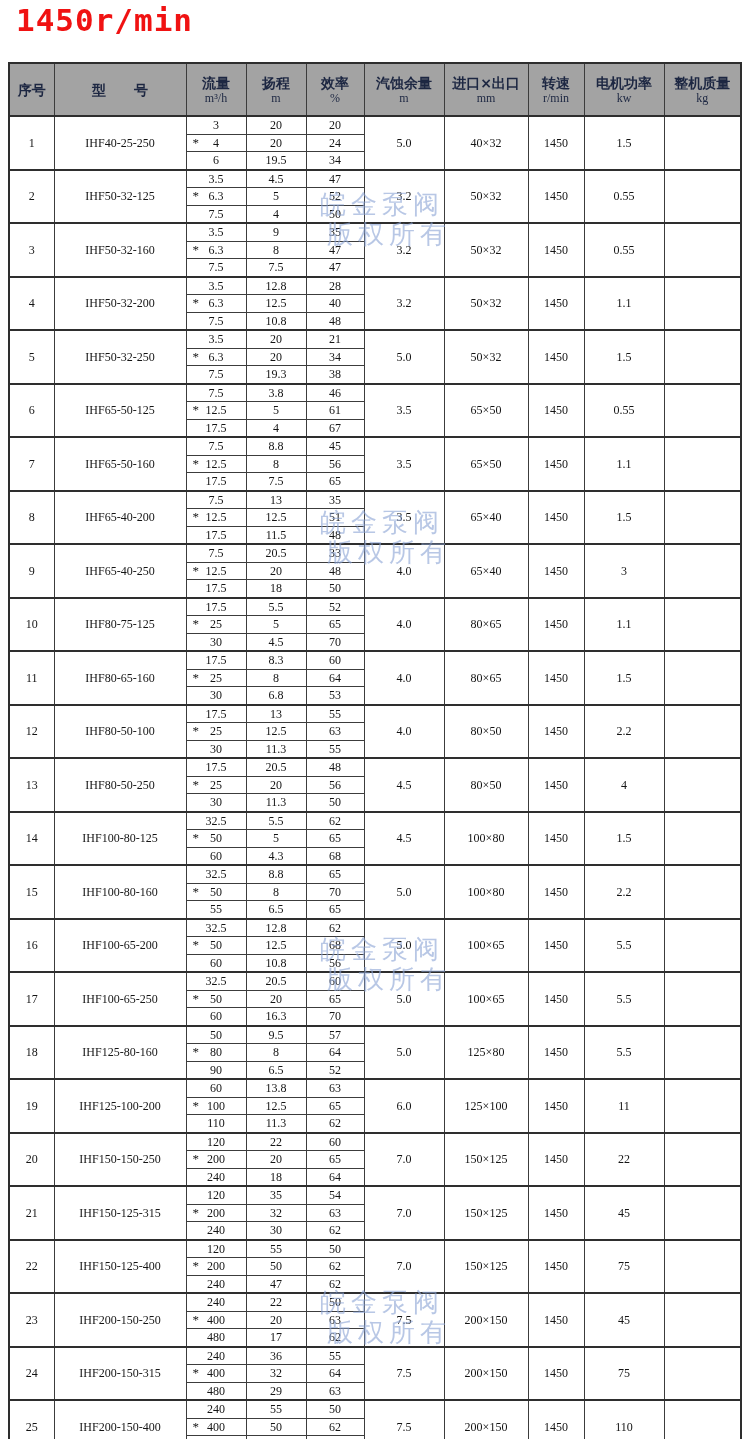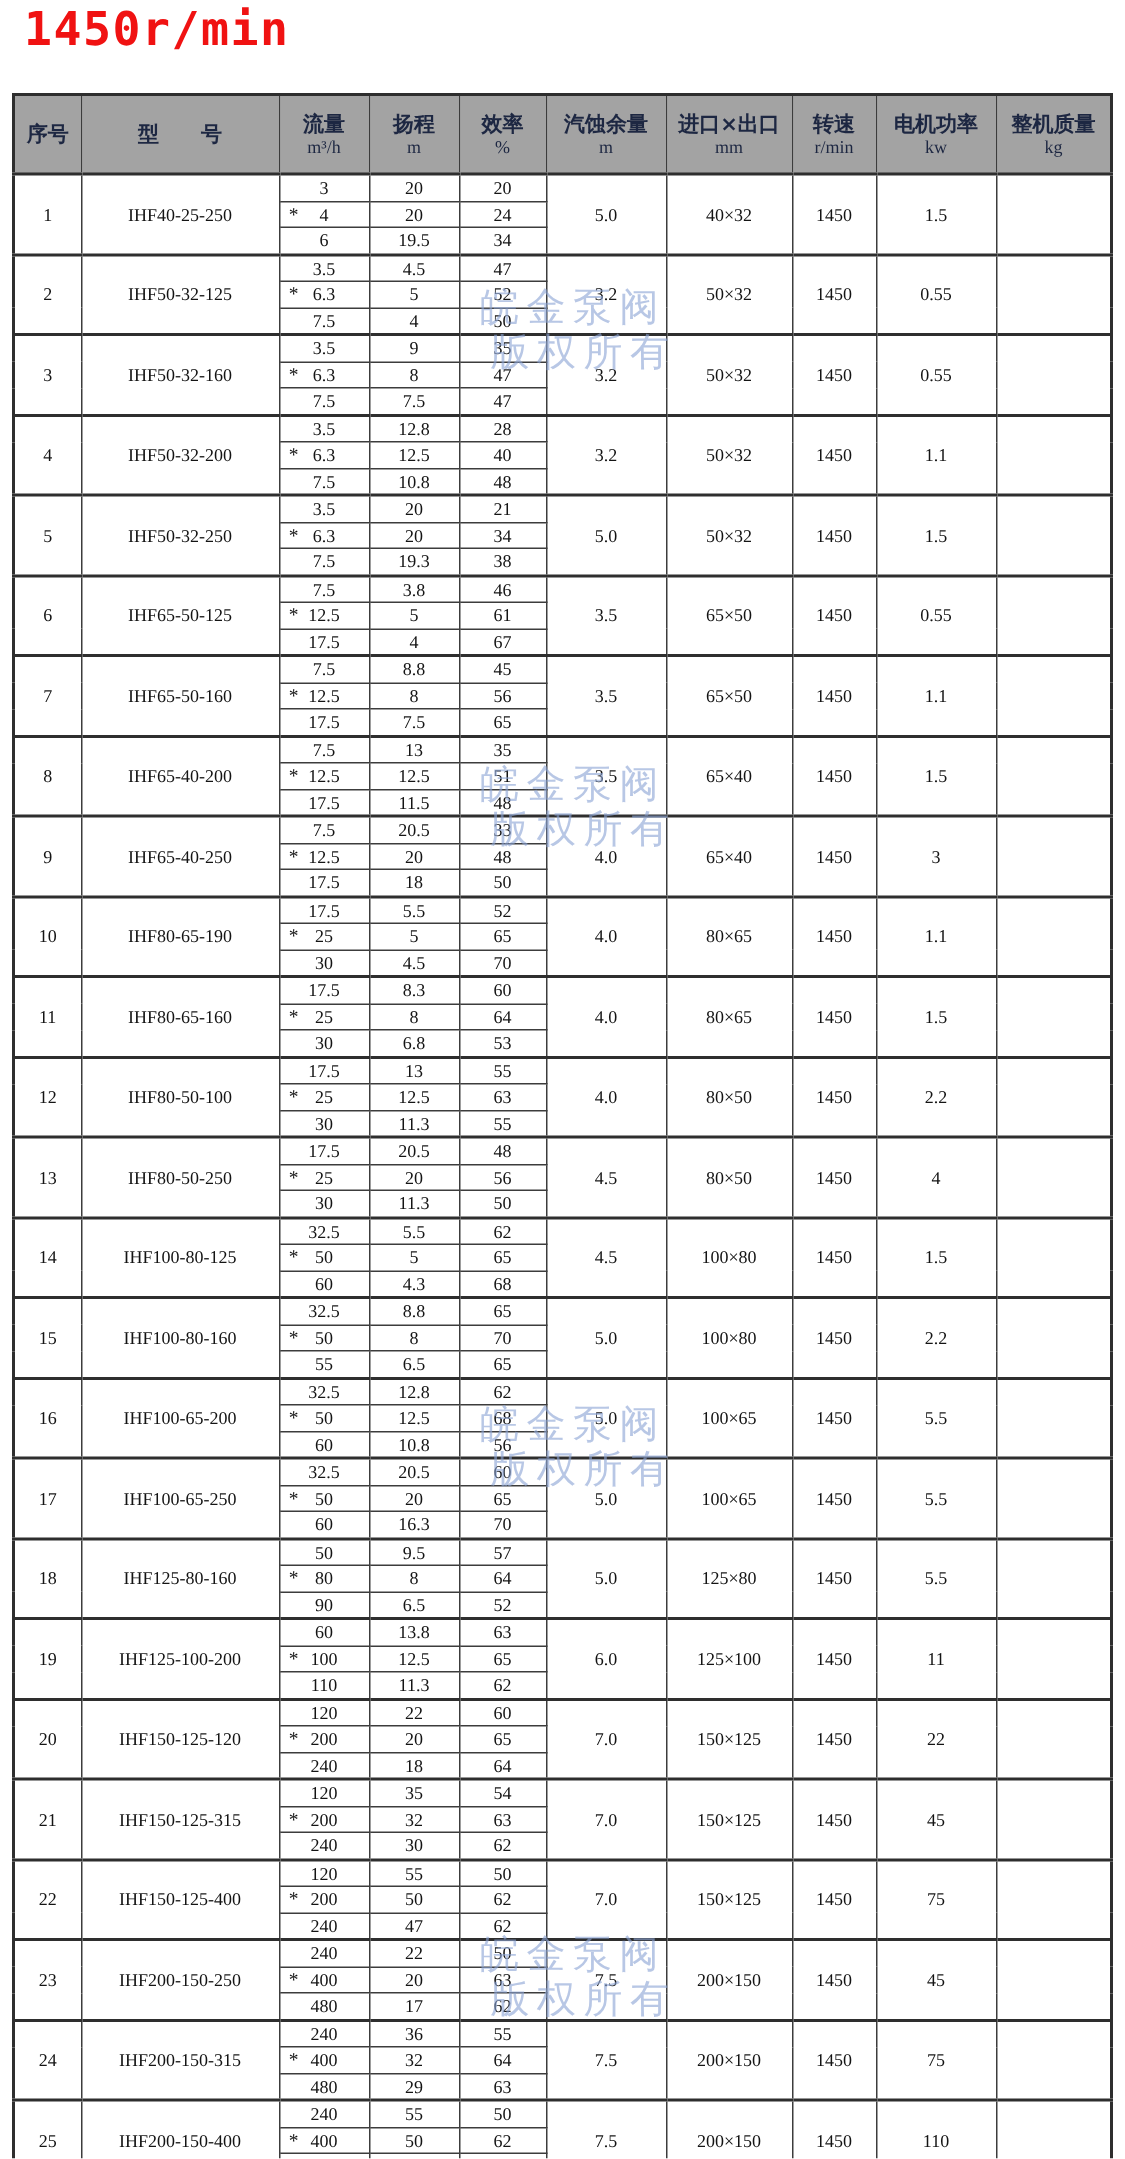--- a/index.html
+++ b/index.html
@@ -284,21 +284,21 @@
           <td>20</td>
           <td>48</td>
         </tr>
         <tr>
           <td class="q gb"><span>17.5</span></td>
           <td class="gb">18</td>
           <td class="gb">50</td>
         </tr>
         <tr>
           <td class="gb" rowspan="3">10</td>
-          <td class="gb model-cell" rowspan="3">IHF80-65-190</td>
+          <td class="gb model-cell" rowspan="3">IHF80-75-125</td>
           <td class="q"><span>17.5</span></td>
           <td>5.5</td>
           <td>52</td>
           <td class="gb" rowspan="3">4.0</td>
           <td class="gb" rowspan="3">80×65</td>
           <td class="gb" rowspan="3">1450</td>
           <td class="gb" rowspan="3">1.1</td>
           <td class="gb" rowspan="3"></td>
         </tr>
         <tr>
@@ -504,21 +504,21 @@
           <td>12.5</td>
           <td>65</td>
         </tr>
         <tr>
           <td class="q gb"><span>110</span></td>
           <td class="gb">11.3</td>
           <td class="gb">62</td>
         </tr>
         <tr>
           <td class="gb" rowspan="3">20</td>
-          <td class="gb model-cell" rowspan="3">IHF150-125-120</td>
+          <td class="gb model-cell" rowspan="3">IHF150-150-250</td>
           <td class="q"><span>120</span></td>
           <td>22</td>
           <td>60</td>
           <td class="gb" rowspan="3">7.0</td>
           <td class="gb" rowspan="3">150×125</td>
           <td class="gb" rowspan="3">1450</td>
           <td class="gb" rowspan="3">22</td>
           <td class="gb" rowspan="3"></td>
         </tr>
         <tr>

